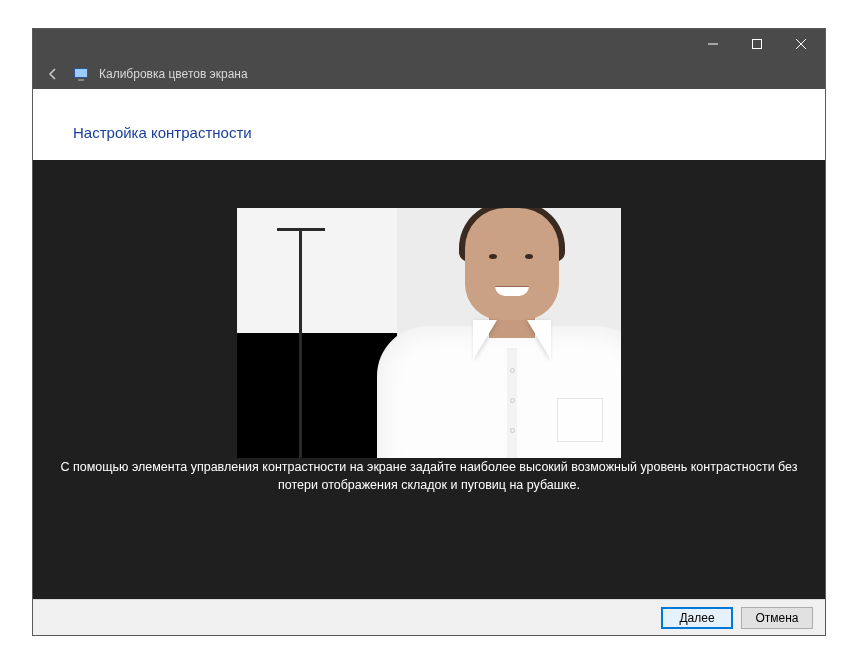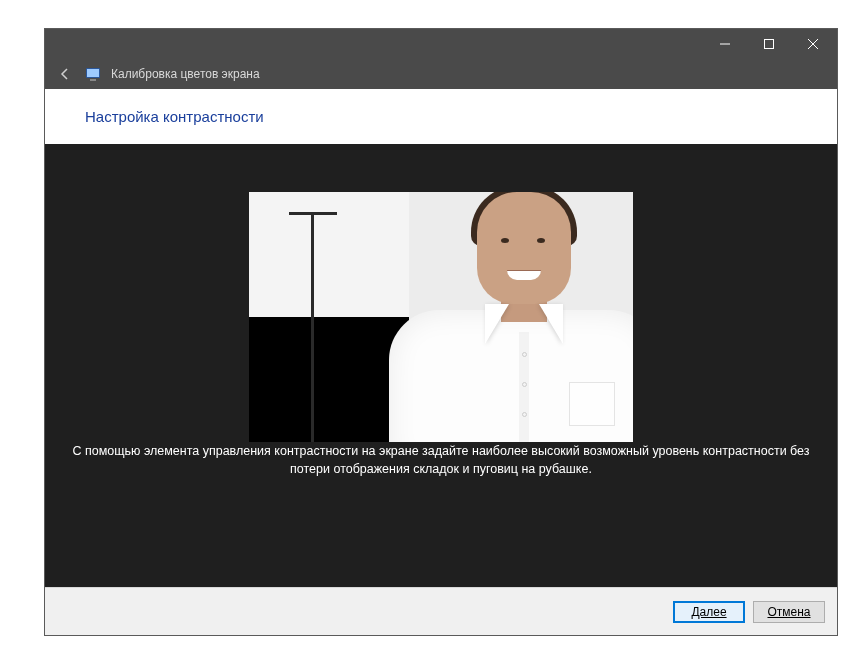--- a/index.html
+++ b/index.html
@@ -5,21 +5,21 @@
   * { margin: 0; padding: 0; box-sizing: border-box; }
   body {
     font-family: "Segoe UI", Tahoma, sans-serif;
     background: #fff;
     width: 850px;
     height: 657px;
     overflow: hidden;
   }
   .window {
     position: absolute;
-    left: 44px;
+    left: 32px;
     top: 28px;
     width: 794px;
     height: 608px;
     border: 1px solid #5a5a5a;
     background: #fff;
     display: flex;
     flex-direction: column;
   }
   .titlebar {
     height: 30px;
@@ -60,20 +60,21 @@
   .app-icon {
     width: 16px;
     height: 16px;
   }
   .heading-band {
     height: 55px;
     background: #fff;
     display: flex;
     align-items: center;
     padding-left: 40px;
+    margin-top: 16px;
   }
   .heading-band h1 {
     font-size: 15px;
     font-weight: 400;
     color: #1a3f9c;
   }
   .content {
     flex: 1;
     background: #1f1f1f;
     display: flex;
@@ -172,29 +173,28 @@
   .instruction {
     margin-top: 0;
     color: #fff;
     font-size: 12.5px;
     text-align: center;
     padding: 0 10px;
     line-height: 1.45;
     max-width: 760px;
   }
   .footer {
-    height: 48px;
+    height: 36px;
     background: #f0f0f0;
     border-top: 1px solid #d9d9d9;
     display: flex;
     align-items: center;
     justify-content: flex-end;
     padding-right: 12px;
     gap: 8px;
-    text-decoration: underline;
   }
   .win-btn {
     min-width: 72px;
     height: 22px;
     font-size: 12px;
     background: #e1e1e1;
     border: 1px solid #adadad;
     cursor: pointer;
     padding: 0 12px;
   }

